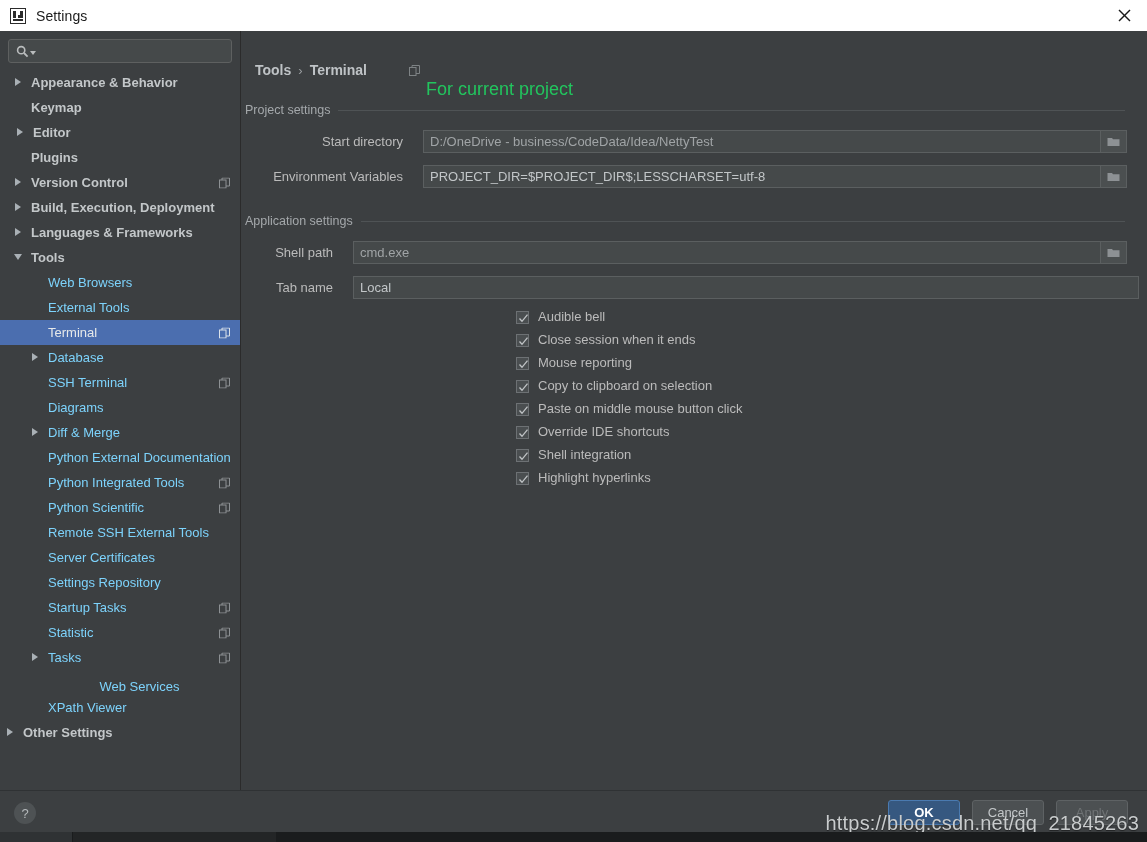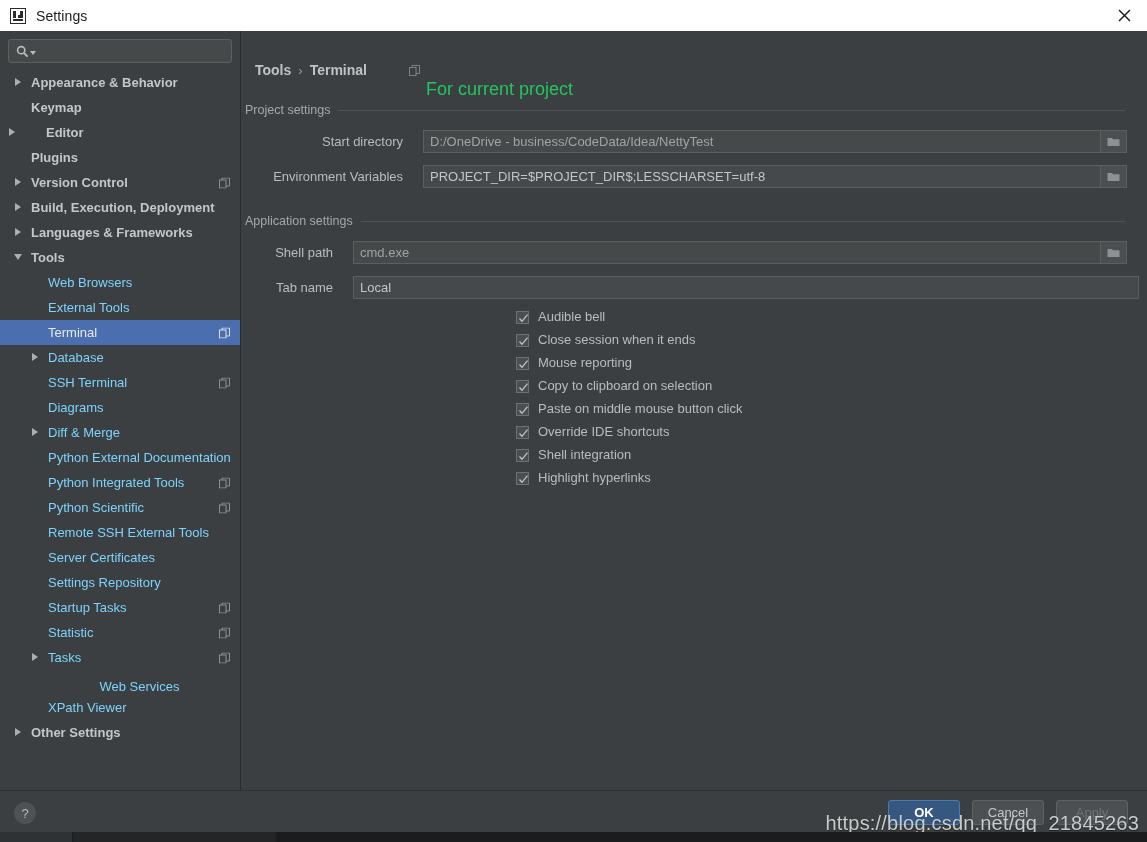--- a/index.html
+++ b/index.html
@@ -410,21 +410,21 @@
       </div>
       <div class="tree" id="tree">
           <div class="tree-row bold" style="padding-left: 14px;">
             <span class="tw-arrow right"></span>
             <span class="tree-label" style="margin-left: 8px;">Appearance &amp; Behavior</span>
           </div>
           <div class="tree-row bold" style="padding-left: 14px;">
             <span class="tw-arrow"></span>
             <span class="tree-label" style="margin-left: 8px;">Keymap</span>
           </div>
-          <div class="tree-row bold" style="padding-left: 8px; gap: 21px;">
+          <div class="tree-row bold" style="padding-left: 16px;">
             <span class="tw-arrow right"></span>
             <span class="tree-label" style="margin-left: 8px;">Editor</span>
           </div>
           <div class="tree-row bold" style="padding-left: 14px;">
             <span class="tw-arrow"></span>
             <span class="tree-label" style="margin-left: 8px;">Plugins</span>
           </div>
           <div class="tree-row bold" style="padding-left: 14px;">
             <span class="tw-arrow right"></span>
             <span class="tree-label" style="margin-left: 8px;">Version Control</span>
@@ -538,21 +538,21 @@
             </svg>
           </div>
           <div class="tree-row" style="padding-left: 31px; flex-direction: column;">
             <span class="tw-arrow"></span>
             <span class="tree-label" style="margin-left: 8px;">Web Services</span>
           </div>
           <div class="tree-row" style="padding-left: 31px;">
             <span class="tw-arrow"></span>
             <span class="tree-label" style="margin-left: 8px;">XPath Viewer</span>
           </div>
-          <div class="tree-row bold" style="padding-left: 14px;">
+          <div class="tree-row bold" style="padding-left: 6px;">
             <span class="tw-arrow right"></span>
             <span class="tree-label" style="margin-left: 8px;">Other Settings</span>
           </div>
         </div>
     </div>
 
     <div class="main">
 
       <div class="breadcrumb">
         <span class="bc-item">Tools</span>

